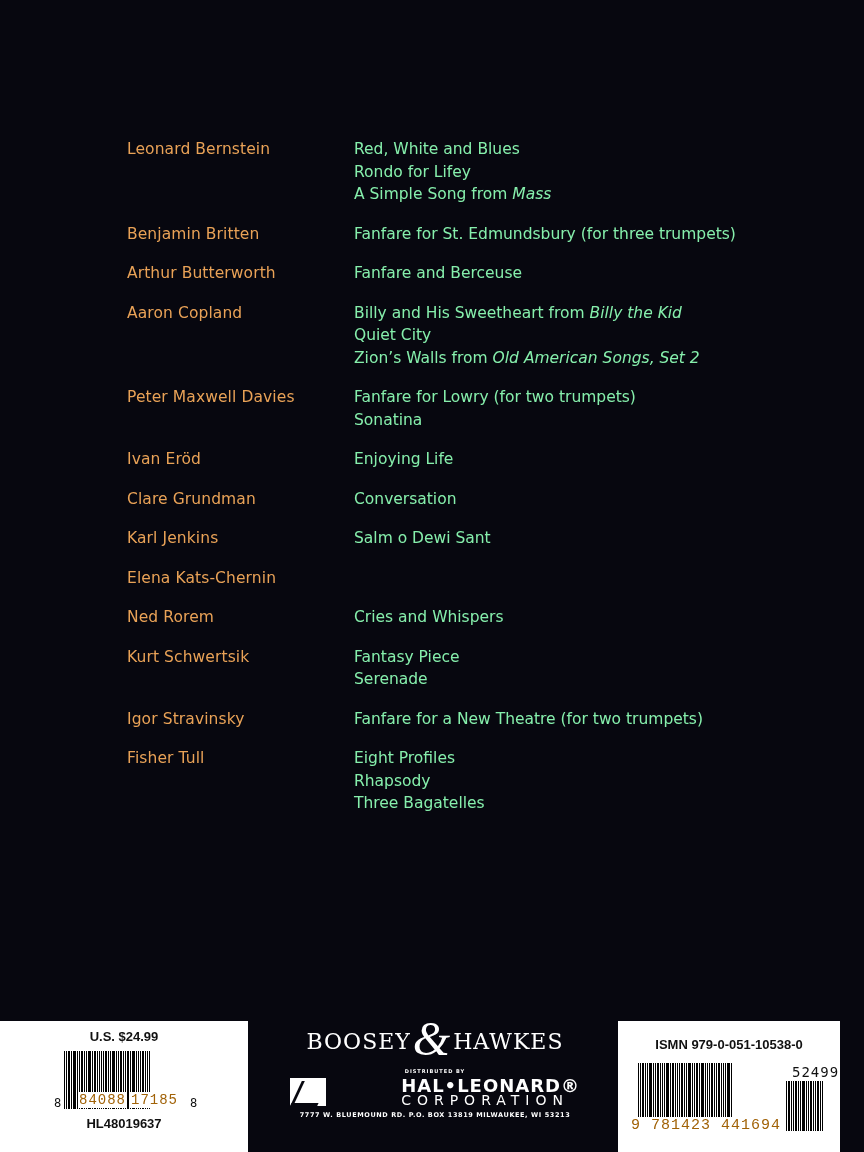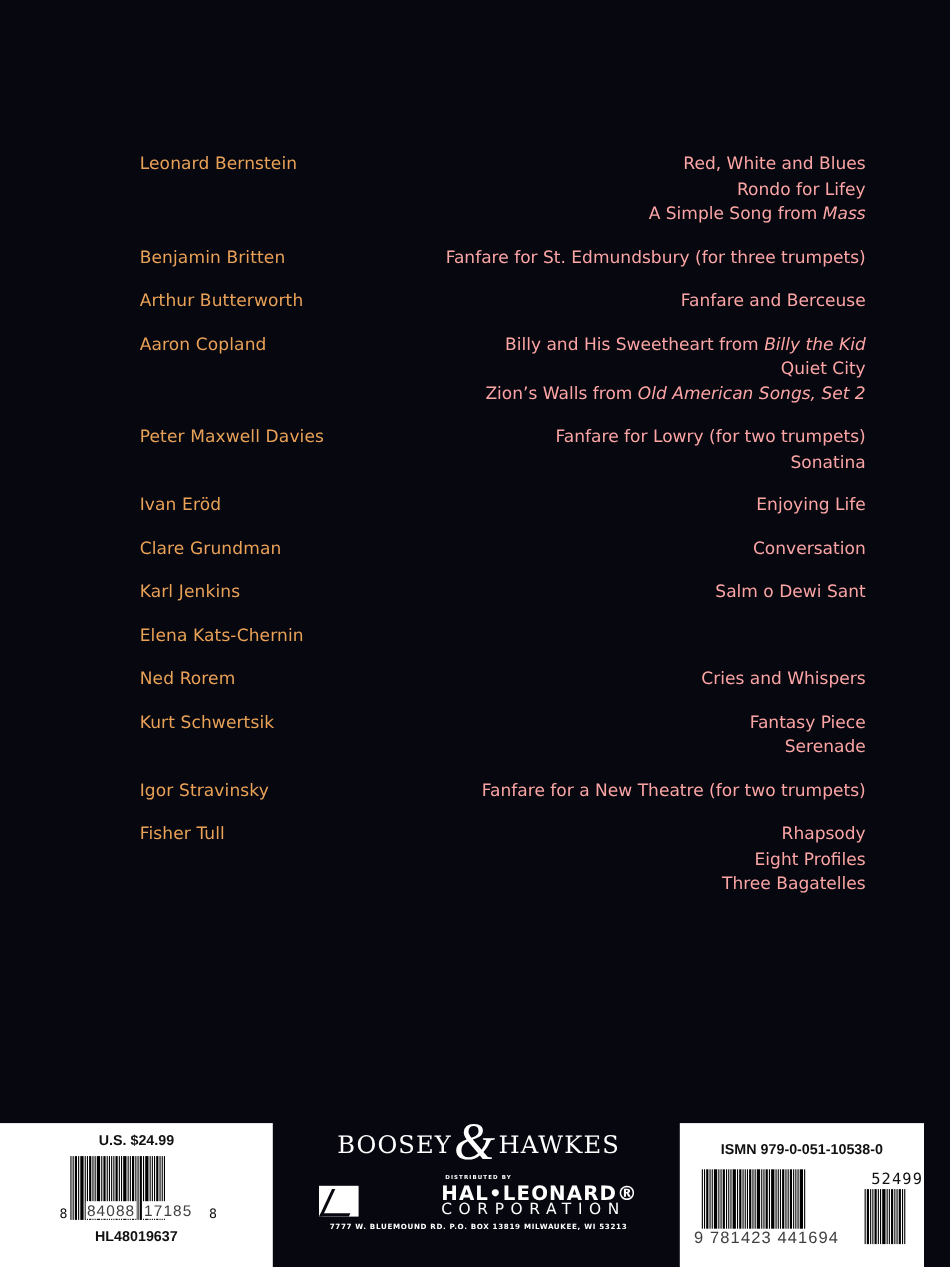--- a/index.html
+++ b/index.html
@@ -14,23 +14,22 @@
   }
   .entry { display:flex; margin-bottom:17px; }
   .composer {
     width:227px; flex:none;
     color:#e9a257;
     font-size:15.5px; line-height:22.5px;
     letter-spacing:0.1px;
   }
   .works { flex:1; }
   .work {
-    color:#fca5a5; font-size:15.5px; line-height:22.5px;
+    color:#86efac; font-size:15.5px; line-height:22.5px;
     white-space:nowrap;
-    text-align:right;
   }
   .work em { font-style:italic; }
 
   .box {
     position:absolute; background:#ffffff; color:#111;
     font-family:"Liberation Sans", sans-serif;
   }
   .box-left { left:0; top:1021px; width:248px; height:131px; }
   .box-right { left:618px; top:1021px; width:222px; height:131px; }
 
@@ -42,22 +41,22 @@
     position:absolute; left:0; width:248px; top:95px; text-align:center;
     font-weight:bold; font-size:13px;
   }
   .isbn-label {
     position:absolute; left:0; width:222px; top:16px; text-align:center;
     font-weight:bold; font-size:13px;
   }
   .bars { position:absolute; display:flex; align-items:flex-start; }
   .bars span { display:block; background:#000; height:100%; margin-right:1px; }
   .digits {
-    position:absolute; font-family:Liberation Sans, sans-serif;
-    font-size:14px; color:#404040; background:#fff; padding:0 1px;
+    position:absolute; font-family:Liberation Mono, monospace;
+    font-size:14px; color:#a16207; background:#fff; padding:0 1px;
     letter-spacing:1px;
   }
   .digit-small { position:absolute; font-family:"DejaVu Sans Mono", monospace; font-size:12px; color:#111; }
 
   .logo {
     position:absolute; left:290px; top:1020px; width:290px; text-align:center; color:#fff;
   }
   .bh {
     font-family:"DejaVu Serif", serif; font-size:22px; letter-spacing:1px;
     position:relative; top:6px; display:flex; justify-content:center; align-items:center;
@@ -158,22 +157,22 @@
     </div>
     <div class="entry">
       <div class="composer">Igor Stravinsky</div>
       <div class="works">
         <div class="work"><span>Fanfare for a New Theatre (for two trumpets)</span></div>
       </div>
     </div>
     <div class="entry">
       <div class="composer">Fisher Tull</div>
       <div class="works">
+        <div class="work"><span>Eight Profiles</span></div>
         <div class="work"><span>Rhapsody</span></div>
-        <div class="work"><span>Eight Profiles</span></div>
         <div class="work"><span>Three Bagatelles</span></div>
       </div>
     </div>
   </div>
 
 <div class="box box-left">
   <div class="price">U.S. $24.99</div>
   <div class="bars" id="upc-bars" style="left:64px; top:30px; height:58px;">
       <span style="width: 1px;"></span>
       <span style="width: 1px;"></span>

